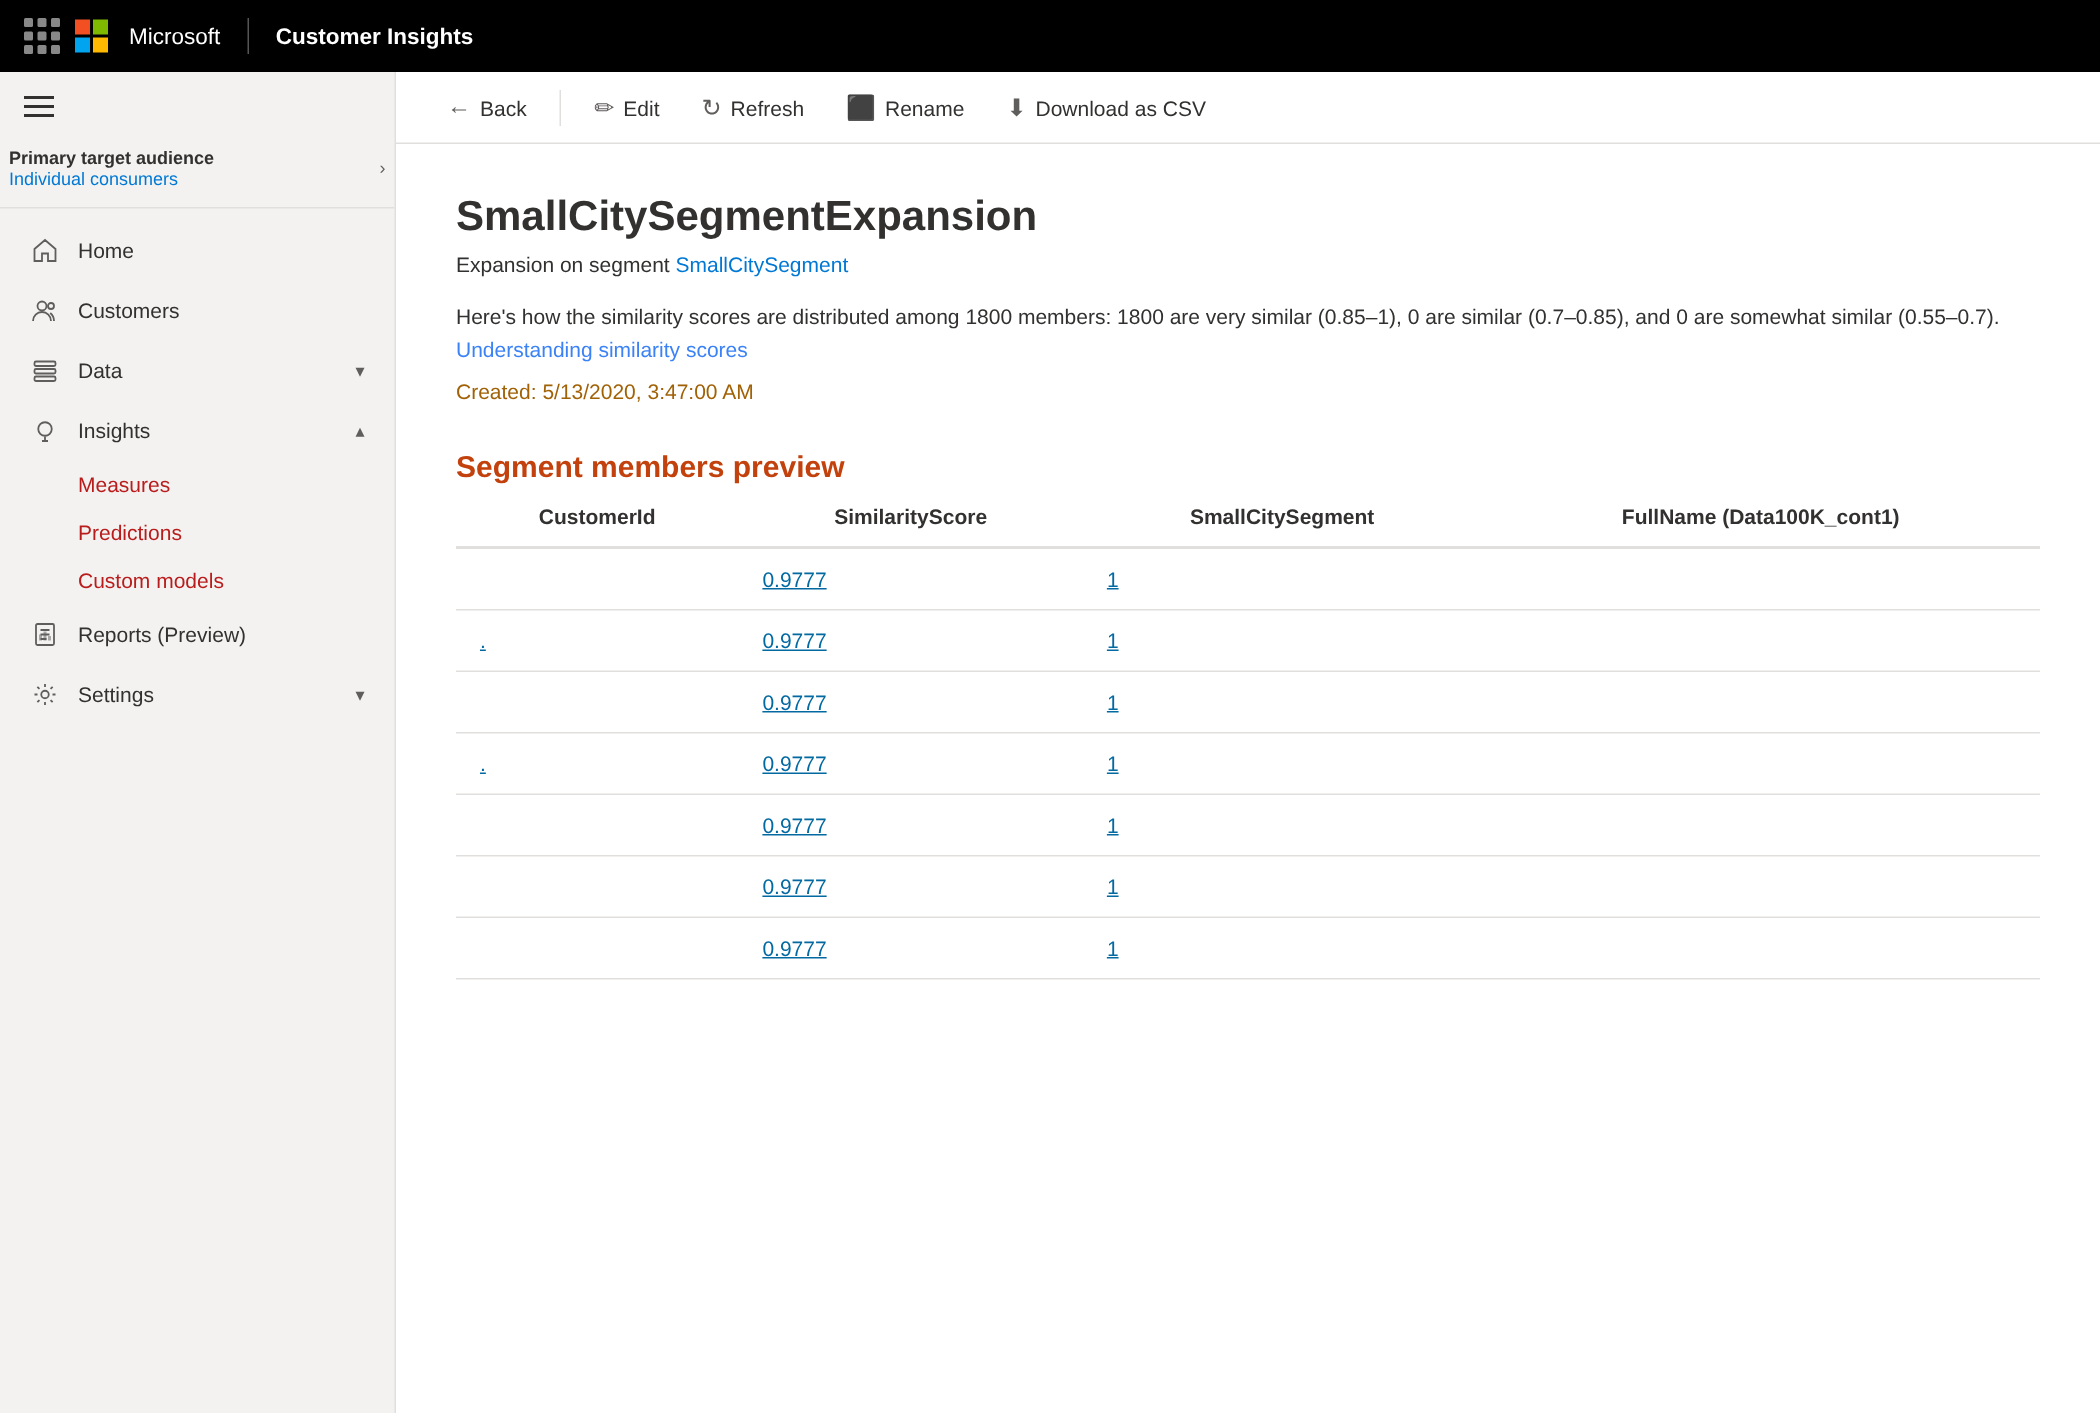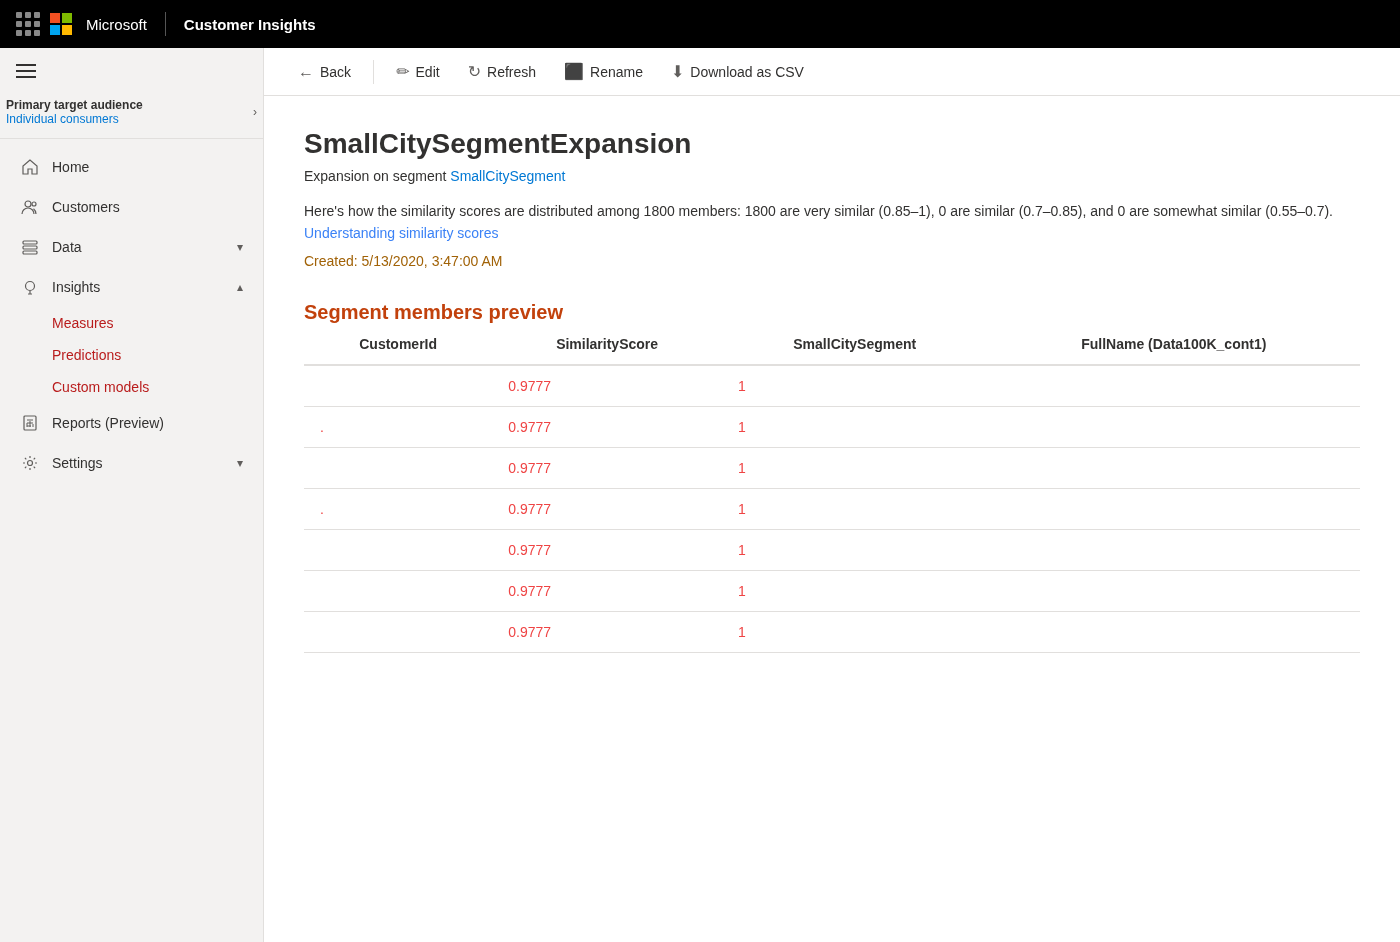--- a/index.html
+++ b/index.html
@@ -163,23 +163,24 @@
     .data-table th {
       text-align: center;
       padding: 12px 16px;
       font-weight: 600;
       color: #323130;
       font-size: 14px;
       border-bottom: 2px solid #e1dfdd;
     }
     .data-table td {
       padding: 12px 16px;
-      color: #ef4444;
+      color: #0369a1;
       font-size: 14px;
       border-bottom: 1px solid #e1dfdd;
+      text-decoration: underline;
     }
 
     
     svg { display: inline-block; vertical-align: middle; }
   </style>
 </head>
 <body>
 
 <div class="topbar">
   <div class="topbar-dots">

